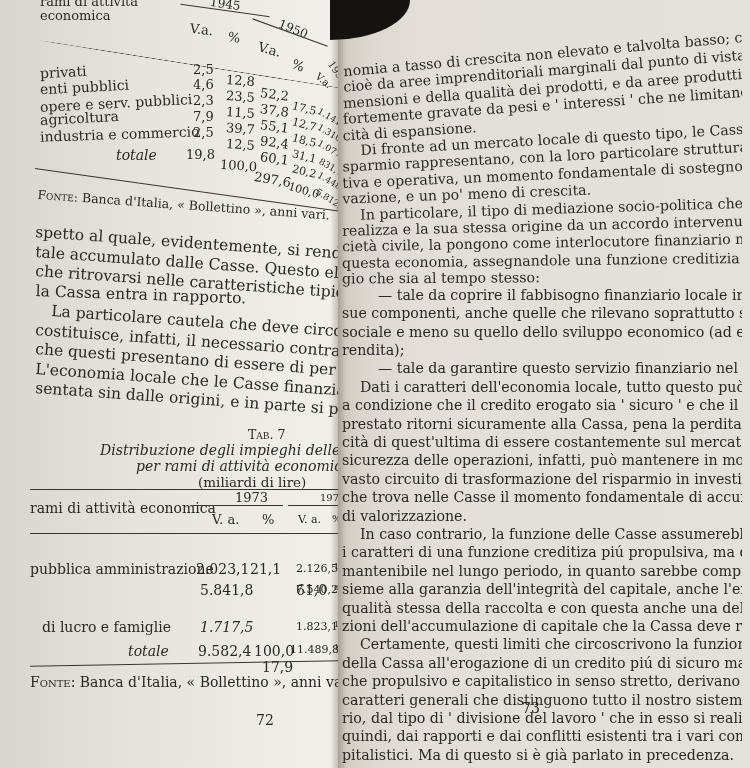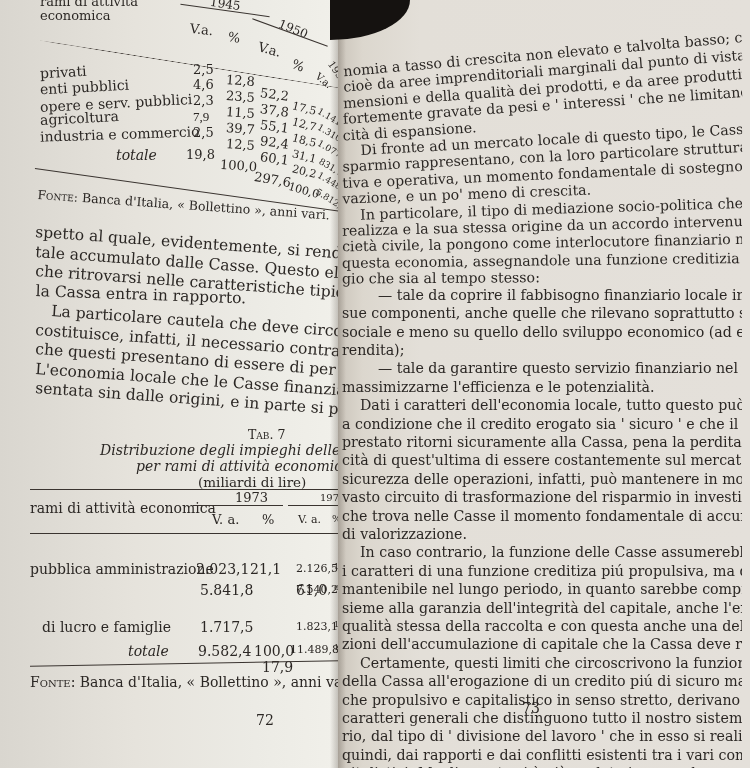--- a/index.html
+++ b/index.html
@@ -80,21 +80,21 @@
     <div class="row-label" style="top:72px;transform:rotate(-3deg);">privati</div>
     <div class="row-label" style="top:87px;transform:rotate(-3deg);">enti pubblici</div>
     <div class="row-label" style="top:103px;transform:rotate(-3deg);">opere e serv. pubblici</div>
     <div class="row-label" style="top:118px;transform:rotate(-3deg);">agricoltura</div>
     <div class="row-label" style="top:134px;transform:rotate(-2deg);">industria e commercio</div>
     <div class="row-label" style="left:76px;top:155px;font-style:italic;">totale</div>
 
     <div class="cell" style="left:153px;top:70px;">2,5</div>
     <div class="cell" style="left:153px;top:85px;">4,6</div>
     <div class="cell" style="left:153px;top:101px;">2,3</div>
-    <div class="cell" style="left:153px;top:117px;font-family:Liberation Serif, serif;">7,9</div>
+    <div class="cell" style="left:153px;top:117px;">7,9</div>
     <div class="cell" style="left:153px;top:133px;">2,5</div>
     <div class="cell" style="left:146px;top:155px;">19,8</div>
 
     <div class="cell" style="left:186px;top:81px;transform:rotate(4deg);">12,8</div>
     <div class="cell" style="left:186px;top:97px;transform:rotate(4deg);">23,5</div>
     <div class="cell" style="left:186px;top:113px;transform:rotate(4deg);">11,5</div>
     <div class="cell" style="left:186px;top:129px;transform:rotate(4deg);">39,7</div>
     <div class="cell" style="left:186px;top:145px;transform:rotate(4deg);">12,5</div>
     <div class="cell" style="left:180px;top:166px;transform:rotate(4deg);">100,0</div>
 
@@ -155,21 +155,21 @@
   <div class="t7" style="left:298px;top:513px;font-size:11px;">V. a.</div>
   <div class="t7" style="left:332px;top:513px;font-size:10px;">%</div>
   <div class="t7r" style="left:30px;top:533px;width:312px;"></div>
 
   <div class="t7" style="left:30px;top:561px;">pubblica amministrazione</div>
   <div class="t7" style="left:42px;top:619px;">di lucro e famiglie</div>
   <div class="t7" style="left:128px;top:643px;font-style:italic;">totale</div>
 
   <div class="t7" style="left:196px;top:561px;">2.023,1</div>
   <div class="t7" style="left:200px;top:582px;">5.841,8</div>
-  <div class="t7" style="left:200px;top:619px;">1.717,5</div>
+  <div class="t7" style="left:200px;top:619px;font-style:italic;">1.717,5</div>
   <div class="t7" style="left:198px;top:643px;">9.582,4</div>
 
   <div class="t7" style="left:250px;top:561px;">21,1</div>
   <div class="t7" style="left:262px;top:582px;margin-left:34px;">61,0</div>
   <div class="t7" style="left:262px;top:619px;margin-top:40px;">17,9</div>
   <div class="t7" style="left:254px;top:643px;">100,0</div>
 
   <div class="t7" style="left:296px;top:562px;font-size:11px;">2.126,5</div>
   <div class="t7" style="left:296px;top:583px;font-size:11px;">7.540,2</div>
   <div class="t7" style="left:296px;top:620px;font-size:11px;">1.823,1</div>
@@ -203,21 +203,20 @@
       <div class="ln ind" style="transform: rotate(-1.75deg); transform-origin: 100% 50%;">In particolare, il tipo di mediazione socio-politica che ogni Cassa</div>
       <div class="ln" style="transform: rotate(-1.4deg); transform-origin: 100% 50%;">realizza e la sua stessa origine da un accordo intervenuto nella so-</div>
       <div class="ln" style="transform: rotate(-1.05deg); transform-origin: 100% 50%;">cietà civile, la pongono come interlocutore finanziario necessario di</div>
       <div class="ln" style="transform: rotate(-0.7deg); transform-origin: 100% 50%;">questa economia, assegnandole una funzione creditizia a largo rag-</div>
       <div class="ln" style="transform: rotate(-0.35deg); transform-origin: 100% 50%;">gio che sia al tempo stesso:</div>
       <div class="ln ind2">— tale da coprire il fabbisogno finanziario locale in tutte le</div>
       <div class="ln">sue componenti, anche quelle che rilevano soprattutto sul piano</div>
       <div class="ln">sociale e meno su quello dello sviluppo economico (ad esempio, la</div>
       <div class="ln">rendita);</div>
       <div class="ln ind2">— tale da garantire questo servizio finanziario nel tempo e da</div>
-      <div class="ln">massimizzarne l'efficienza e le potenzialità.</div>
       <div class="ln ind">Dati i caratteri dell'economia locale, tutto questo può avvenire</div>
       <div class="ln">a condizione che il credito erogato sia ' sicuro ' e che il capitale</div>
       <div class="ln">prestato ritorni sicuramente alla Cassa, pena la perdita della capa-</div>
       <div class="ln">cità di quest'ultima di essere costantemente sul mercato. Solo la</div>
       <div class="ln">sicurezza delle operazioni, infatti, può mantenere in movimento quel</div>
       <div class="ln">vasto circuito di trasformazione del risparmio in investimenti locali</div>
       <div class="ln">che trova nelle Casse il momento fondamentale di accumulazione e</div>
       <div class="ln">di valorizzazione.</div>
       <div class="ln ind">In caso contrario, la funzione delle Casse assumerebbe certamente</div>
       <div class="ln">i caratteri di una funzione creditiza piú propulsiva, ma difficilmente</div>

